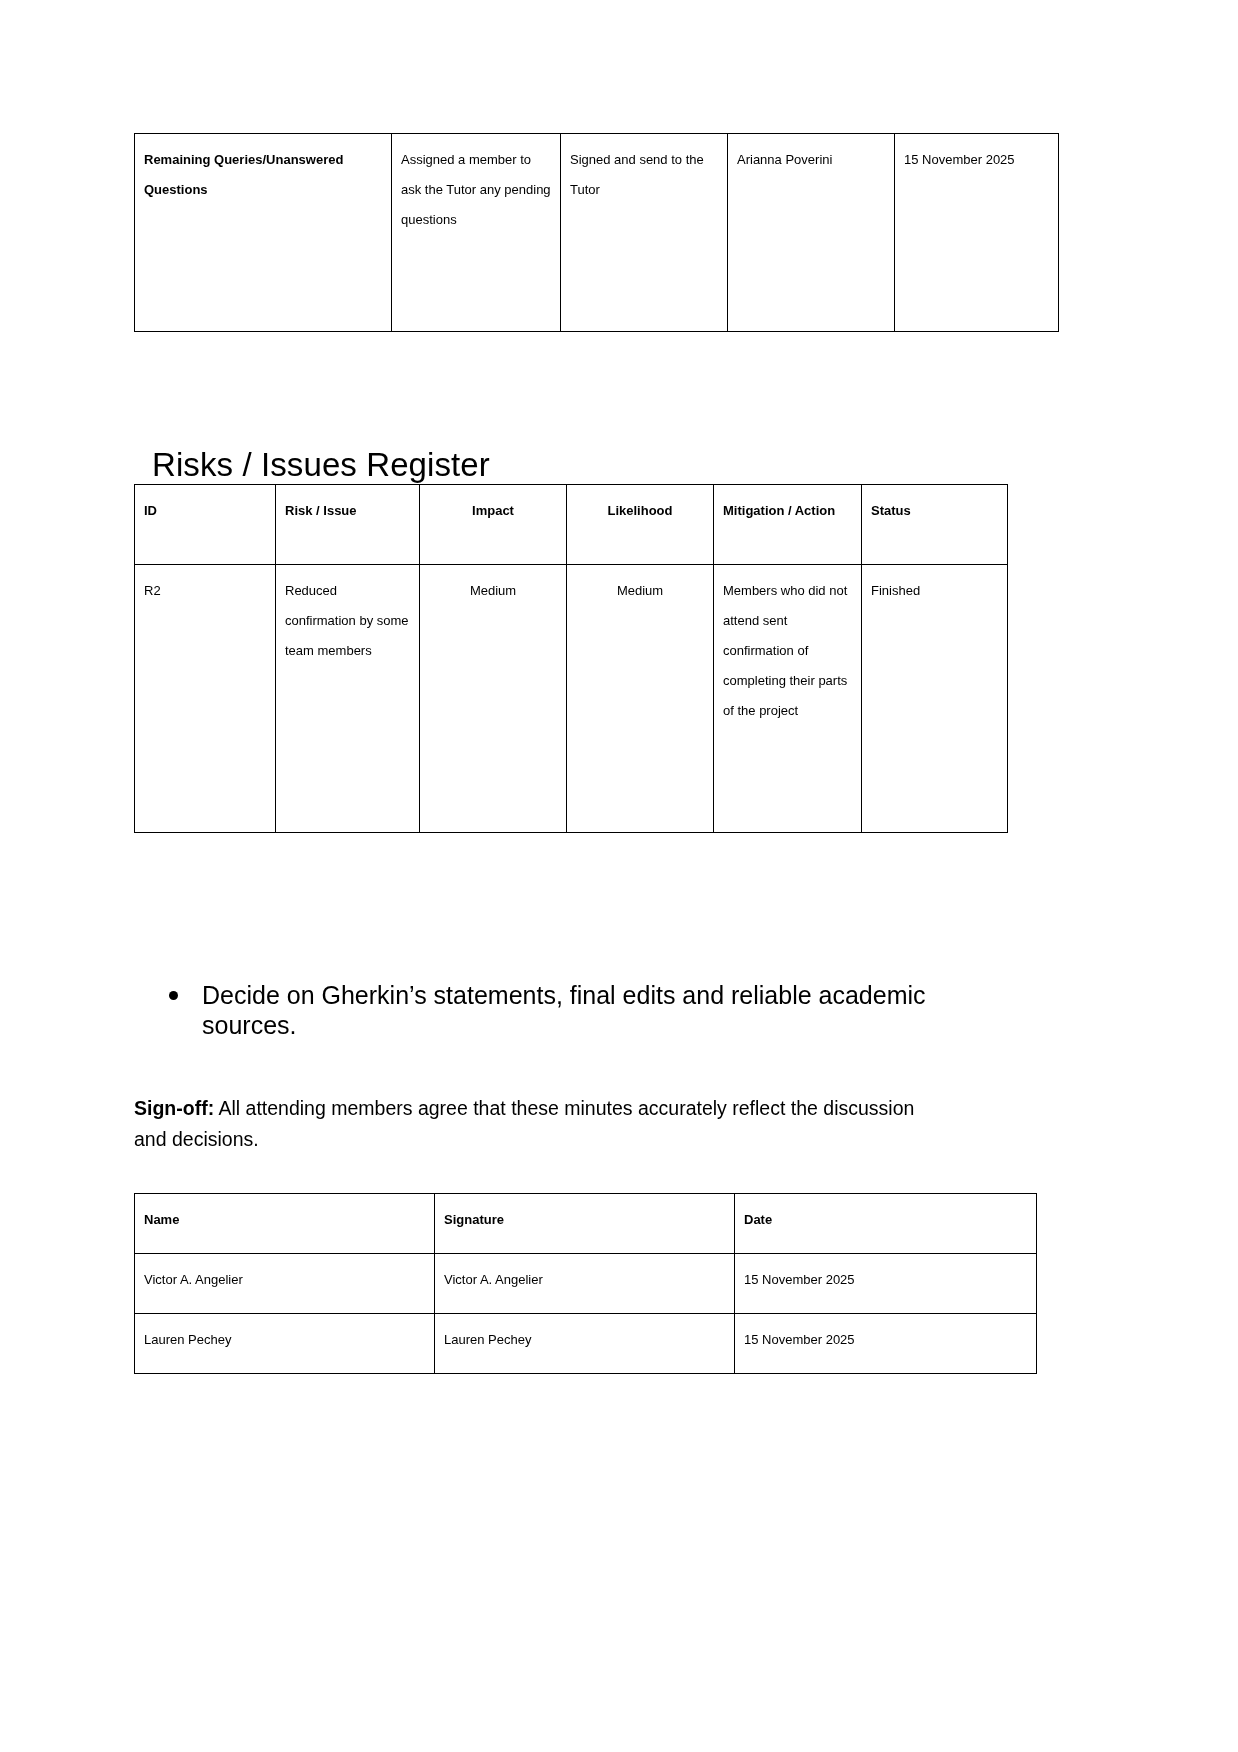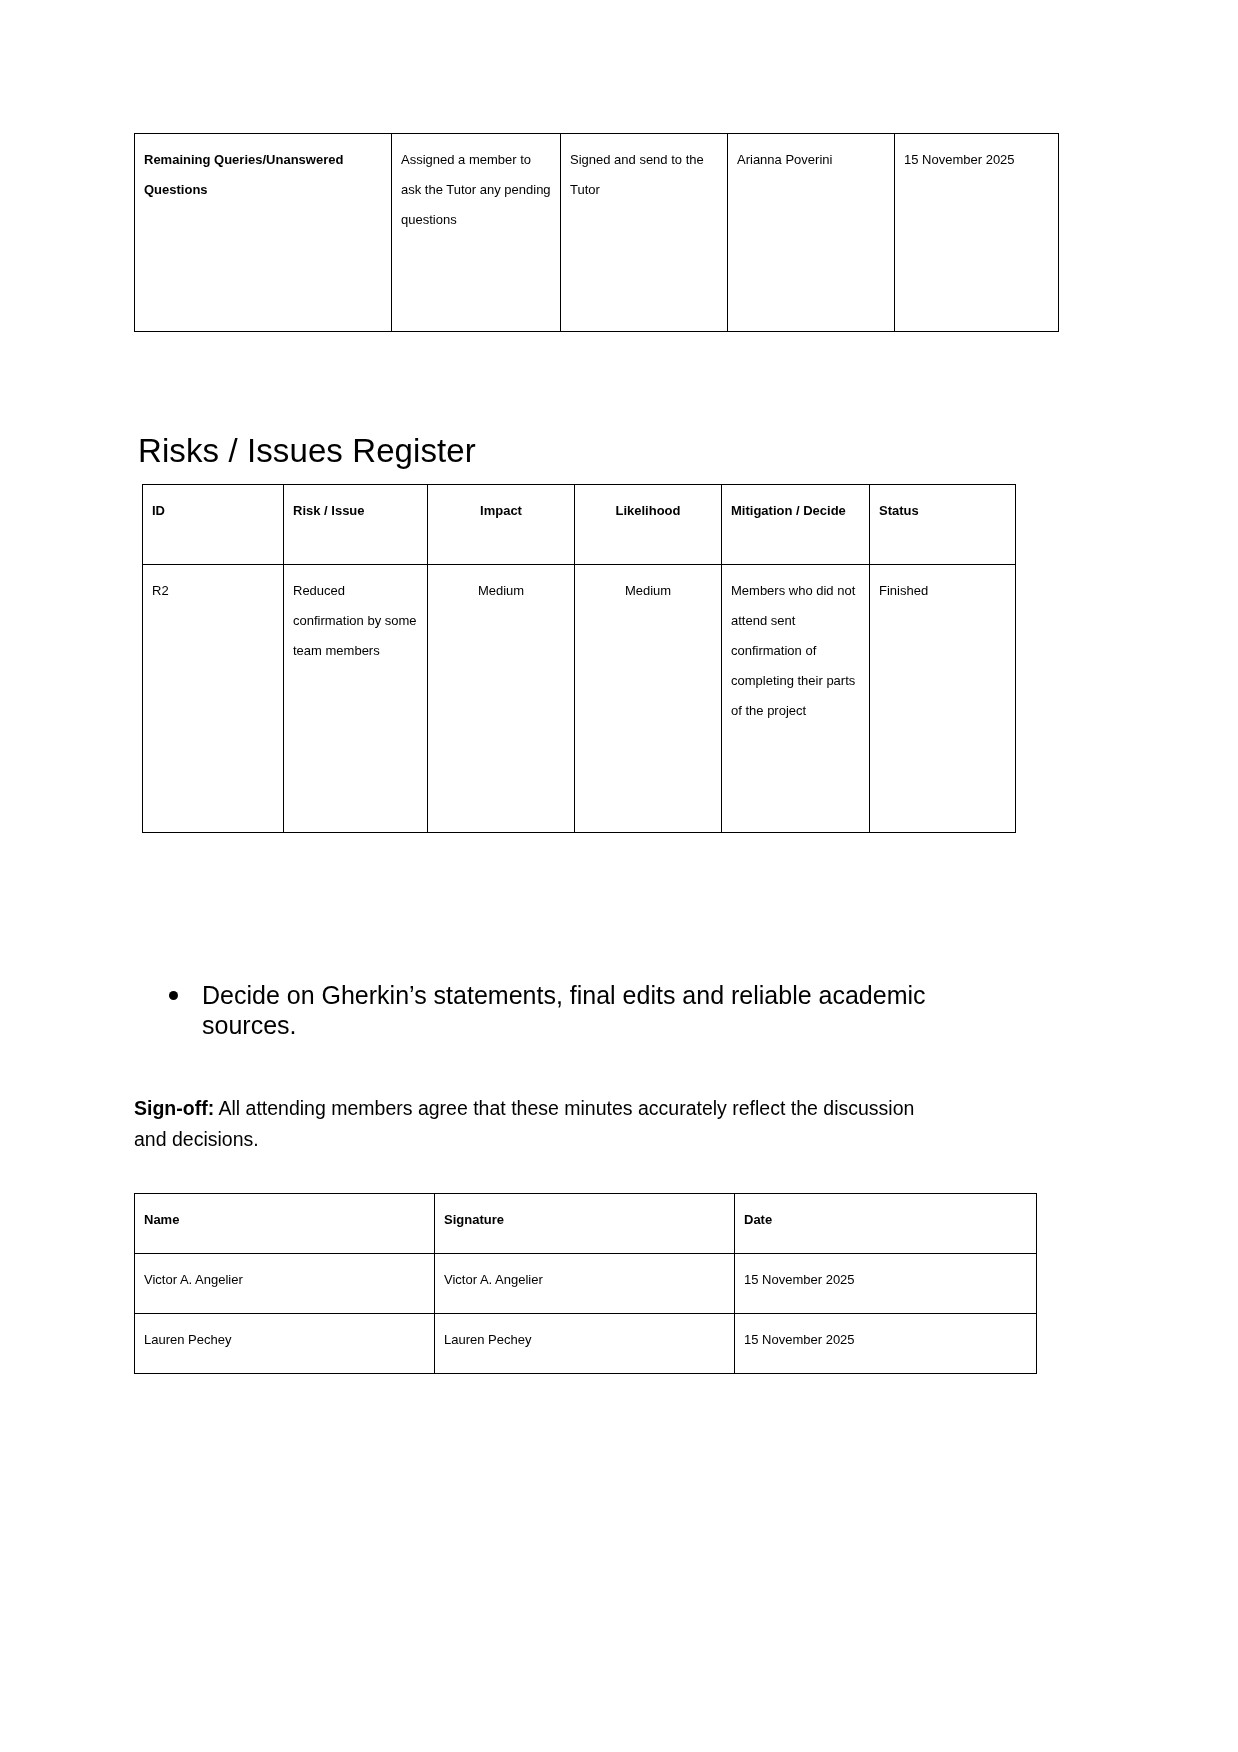--- a/index.html
+++ b/index.html
@@ -58,42 +58,41 @@
   #table-actions td.c2 { width: 148px; }
   #table-actions td.c3 { width: 148px; }
   #table-actions td.c4 { width: 145px; }
   #table-actions td { height: 178px; }
 
   
   h2.section-heading {
     font-size: 33px;
     font-weight: normal;
     line-height: 40px;
-    margin: 4px;
+    margin: 18px;
     letter-spacing: 0.1px;
   }
   #heading-risks {
     position: absolute;
     left: 134px;
     top: 427px;
     width: 845px;
   }
   #heading-next-steps {
     position: absolute;
     left: 134px;
     top: 929px;
     width: 845px;
   }
 
   
   #table-risks {
     position: absolute;
     left: 134px;
     top: 484px;
-    margin-left: 8px;
   }
   #table-risks th.c0, #table-risks td.c0 { width: 122px; }
   #table-risks th.c1, #table-risks td.c1 { width: 125px; }
   #table-risks th.c2, #table-risks td.c2 { width: 128px; }
   #table-risks th.c3, #table-risks td.c3 { width: 128px; }
   #table-risks th.c4, #table-risks td.c4 { width: 129px; }
   #table-risks th.c5, #table-risks td.c5 { width: 127px; }
   #table-risks thead th { height: 60px; }
   #table-risks tbody td { height: 248px; }
 
@@ -167,21 +166,21 @@
 
   <h2 class="section-heading" id="heading-risks">Risks / Issues Register</h2>
 
   <table class="doc-table" id="table-risks">
     <thead>
       <tr>
         <th class="c0">ID</th>
         <th class="c1">Risk / Issue</th>
         <th class="c2 cell-center">Impact</th>
         <th class="c3 cell-center">Likelihood</th>
-        <th class="c4">Mitigation / Decide</th>
+        <th class="c4">Mitigation / Action</th>
         <th class="c5">Status</th>
       </tr>
     </thead>
     <tbody>
       <tr>
         <td class="c0">R2</td>
         <td class="c1">Reduced confirmation by some team members</td>
         <td class="c2 cell-center">Medium</td>
         <td class="c3 cell-center">Medium</td>
         <td class="c4">Members who did not attend sent confirmation of completing their parts of the project</td>

